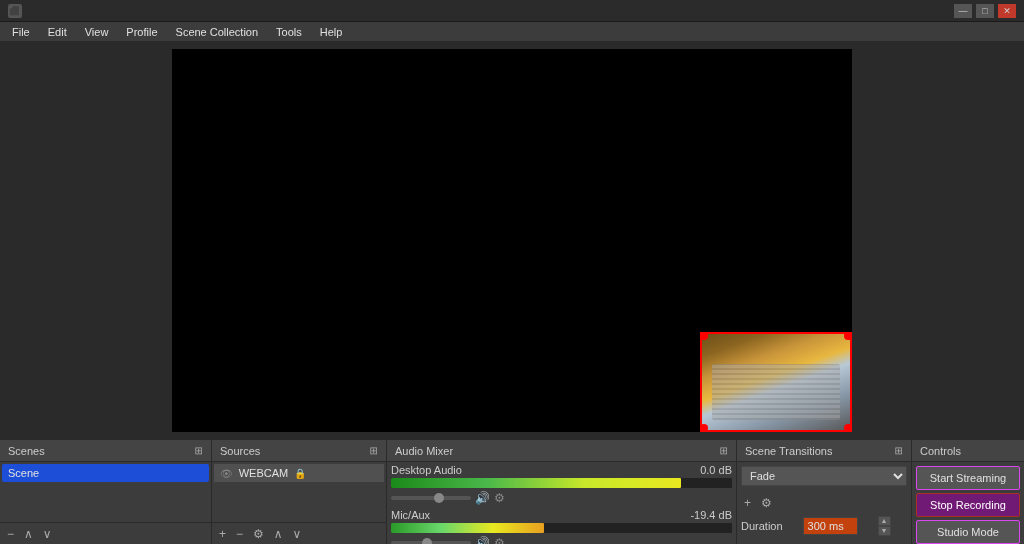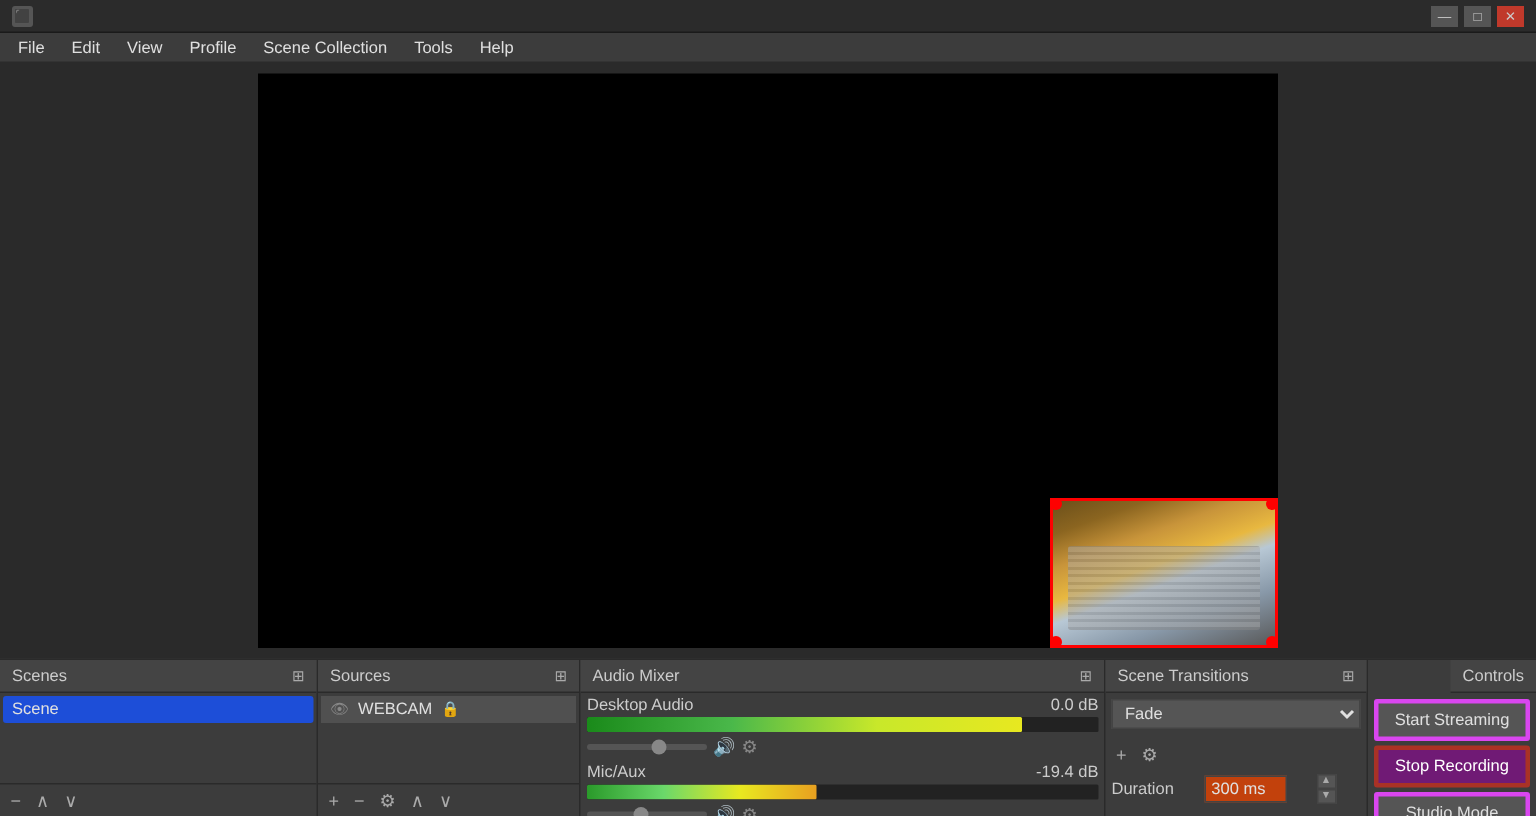--- a/index.html
+++ b/index.html
@@ -333,28 +333,28 @@
       padding: 2px 4px;
     }
     .transitions-add-row {
       display: flex;
       align-items: center;
       gap: 4px;
       margin-top: 4px;
     }
 
     
-    #controls-panel { flex: 1; border-right: none; align-items: flex-end; }
+    #controls-panel { flex: 1; border-right: none; }
     #controls-panel .panel-content { padding: 4px; }
     .control-btn {
       width: 100%;
       padding: 5px 8px;
       margin-bottom: 3px;
       background: #555;
-      border: 3px solid #d946ef;
+      border: 1px solid #d946ef;
       color: #e0e0e0;
       font-size: 11px;
       cursor: pointer;
       text-align: center;
       border-radius: 2px;
     }
     .control-btn.stop-rec {
       background: #701a75;
       border-color: #a93226;
       color: #fff;

